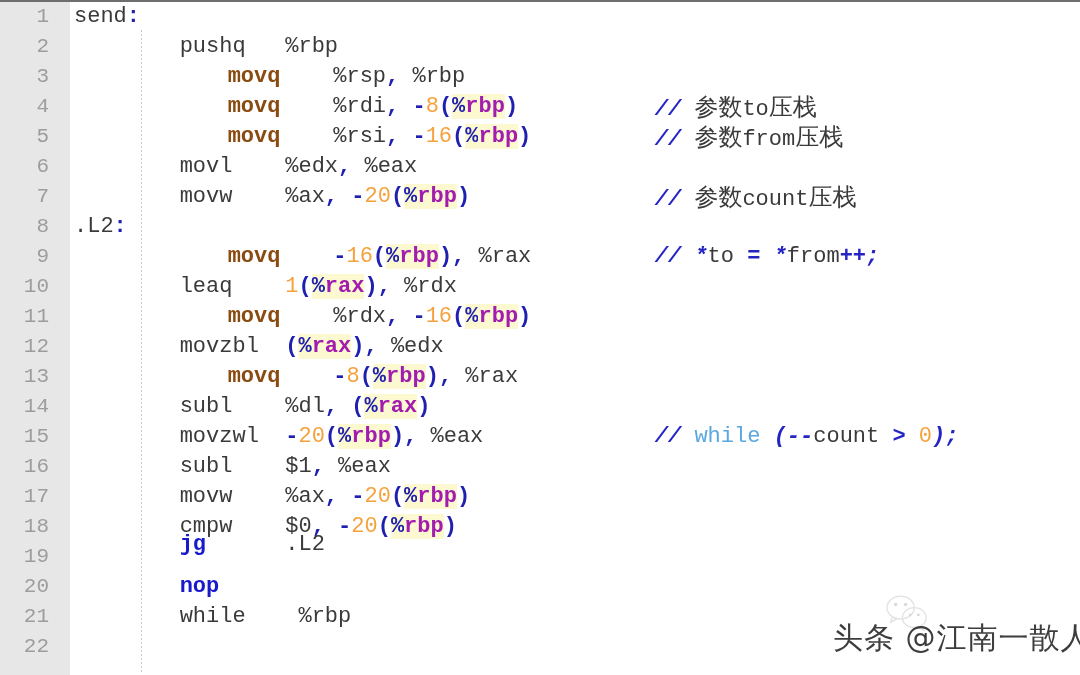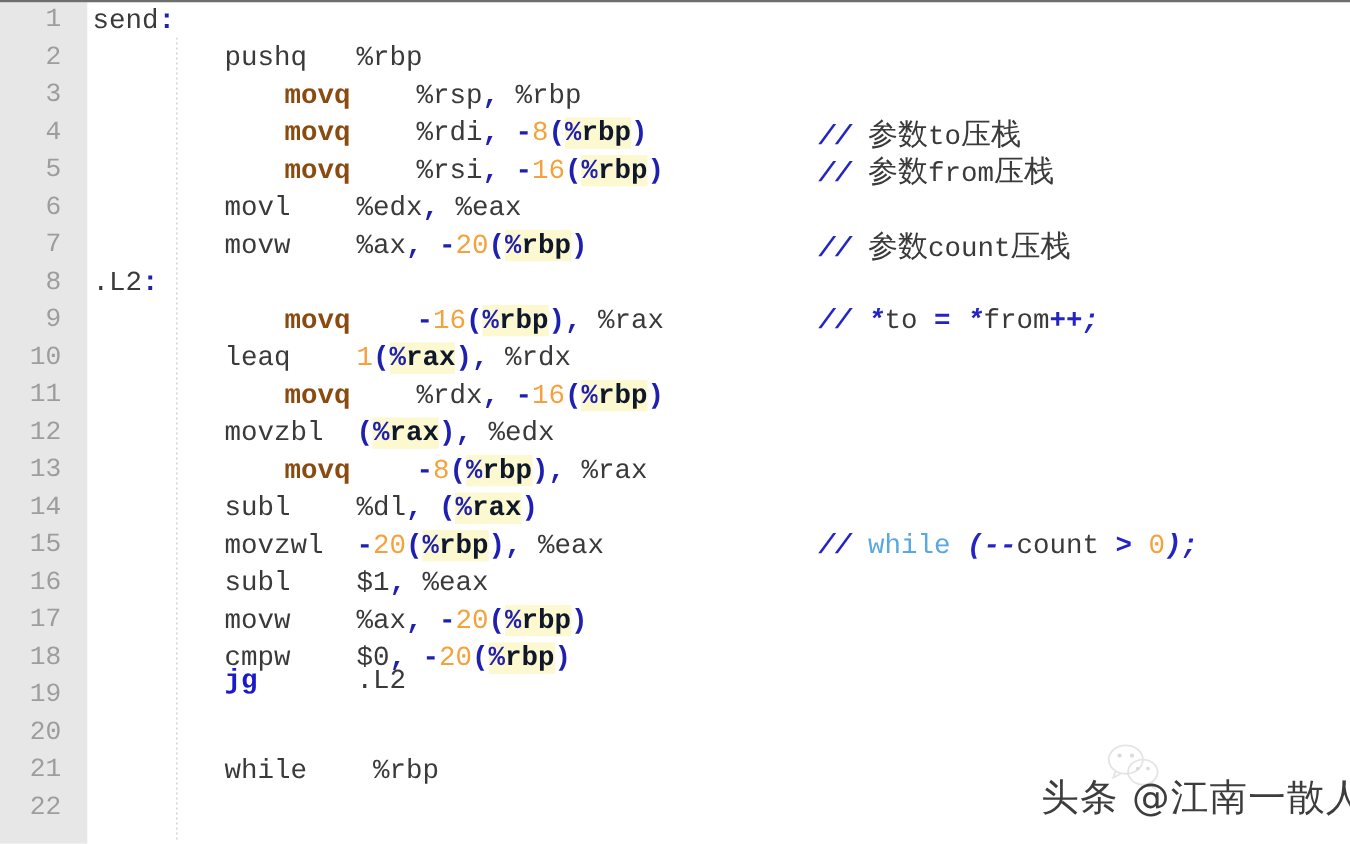--- a/index.html
+++ b/index.html
@@ -79,21 +79,21 @@
     color: #3a3a3a;
   }
 
   
   .t-plain   { color: #3a3a3a; }
   .t-label   { color: #3a3a3a; }
   .t-punct   { color: #2020b0; font-weight: bold; }
   .t-mnem    { color: #8a4b10; font-weight: bold; padding-left: 48px; }
   .t-jump    { color: #1a1acd; font-weight: bold; }
   .t-num     { color: #f5a23c; }
-  .t-reg     { color: #0f172a; font-weight: bold; }
+  .t-reg     { color: #a21caf; font-weight: bold; }
   .t-kw      { color: #5aa8e0; }
   .hl        { background: #fcf8cf; }
   .t-com-slash { color: #2424c4; font-weight: bold; font-style: italic; }
   .t-com-text  { color: #3a3a3a; }
   .t-com-cjk   { color: #3a3a3a; font-family: "DejaVu Sans", "Liberation Sans", sans-serif; font-size: 24px; }
 
   
   #wm-light {
     position: absolute;
     left: 872px;
@@ -176,20 +176,21 @@
       <div class="code-line" style="top: 300px;"><span class="t-plain">        </span><span class="t-mnem">movq</span><span class="t-plain">    </span><span class="t-plain">%rdx</span><span class="t-punct">,</span><span class="t-plain"> </span><span class="t-punct">-</span><span class="t-num">16</span><span class="t-punct">(</span><span class="t-punct hl">%</span><span class="t-reg hl">rbp</span><span class="t-punct">)</span></div>
       <div class="code-line" style="top: 330px;"><span class="t-plain">        </span><span class="t-plain">movzbl</span><span class="t-plain">  </span><span class="t-punct">(</span><span class="t-punct hl">%</span><span class="t-reg hl">rax</span><span class="t-punct">)</span><span class="t-punct">,</span><span class="t-plain"> </span><span class="t-plain">%edx</span></div>
       <div class="code-line" style="top: 360px;"><span class="t-plain">        </span><span class="t-mnem">movq</span><span class="t-plain">    </span><span class="t-punct">-</span><span class="t-num">8</span><span class="t-punct">(</span><span class="t-punct hl">%</span><span class="t-reg hl">rbp</span><span class="t-punct">)</span><span class="t-punct">,</span><span class="t-plain"> </span><span class="t-plain">%rax</span></div>
       <div class="code-line" style="top: 390px;"><span class="t-plain">        </span><span class="t-plain">subl</span><span class="t-plain">    </span><span class="t-plain">%dl</span><span class="t-punct">,</span><span class="t-plain"> </span><span class="t-punct">(</span><span class="t-punct hl">%</span><span class="t-reg hl">rax</span><span class="t-punct">)</span></div>
       <div class="code-line" style="top: 420px;"><span class="t-plain">        </span><span class="t-plain">movzwl</span><span class="t-plain">  </span><span class="t-punct">-</span><span class="t-num">20</span><span class="t-punct">(</span><span class="t-punct hl">%</span><span class="t-reg hl">rbp</span><span class="t-punct">)</span><span class="t-punct">,</span><span class="t-plain"> </span><span class="t-plain">%eax</span></div>
       <div class="code-line" style="top: 420px; left: 584.8px;"><span class="t-com-slash">//</span><span class="t-com-text"> </span><span class="t-kw">while</span><span class="t-com-text"> </span><span class="t-com-slash">(--</span><span class="t-com-text">count</span><span class="t-com-text"> </span><span class="t-com-slash">&gt;</span><span class="t-com-text"> </span><span class="t-num">0</span><span class="t-com-slash">);</span></div>
       <div class="code-line" style="top: 450px;"><span class="t-plain">        </span><span class="t-plain">subl</span><span class="t-plain">    </span><span class="t-plain">$1</span><span class="t-punct">,</span><span class="t-plain"> </span><span class="t-plain">%eax</span></div>
       <div class="code-line" style="top: 480px;"><span class="t-plain">        </span><span class="t-plain">movw</span><span class="t-plain">    </span><span class="t-plain">%ax</span><span class="t-punct">,</span><span class="t-plain"> </span><span class="t-punct">-</span><span class="t-num">20</span><span class="t-punct">(</span><span class="t-punct hl">%</span><span class="t-reg hl">rbp</span><span class="t-punct">)</span></div>
       <div class="code-line" style="top: 510px;"><span class="t-plain">        </span><span class="t-plain">cmpw</span><span class="t-plain">    </span><span class="t-plain">$0</span><span class="t-punct">,</span><span class="t-plain"> </span><span class="t-punct">-</span><span class="t-num">20</span><span class="t-punct">(</span><span class="t-punct hl">%</span><span class="t-reg hl">rbp</span><span class="t-punct">)</span></div>
       <div class="code-line" style="top: 528px;"><span class="t-plain">        </span><span class="t-jump">jg</span><span class="t-plain">      </span><span class="t-plain">.L2</span></div>
+      <div class="code-line" style="top: 570px;"><span class="t-plain">        </span><span class="t-jump">nop</span></div>
       <div class="code-line" style="top: 600px;"><span class="t-plain">        </span><span class="t-plain">while</span><span class="t-plain">    </span><span class="t-plain">%rbp</span></div>
       <div class="code-line" style="top: 630px; margin-top: 40px;"><span class="t-plain">        </span><span class="t-jump">ret</span></div>
     </div>
 
   <svg id="wm-wechat" viewBox="0 0 48 44">
     <ellipse cx="17" cy="15" rx="15" ry="12.5" fill="none" stroke="#cfcfcf" stroke-width="1.6"></ellipse>
     <path d="M8 25 L6 31 L12.5 27.5" fill="none" stroke="#cfcfcf" stroke-width="1.6"></path>
     <circle cx="11.5" cy="11.5" r="1.9" fill="#bdbdbd"></circle>
     <circle cx="22.5" cy="11.5" r="1.9" fill="#bdbdbd"></circle>
     <ellipse cx="32" cy="26" rx="13" ry="11" fill="none" stroke="#cfcfcf" stroke-width="1.6"></ellipse>

